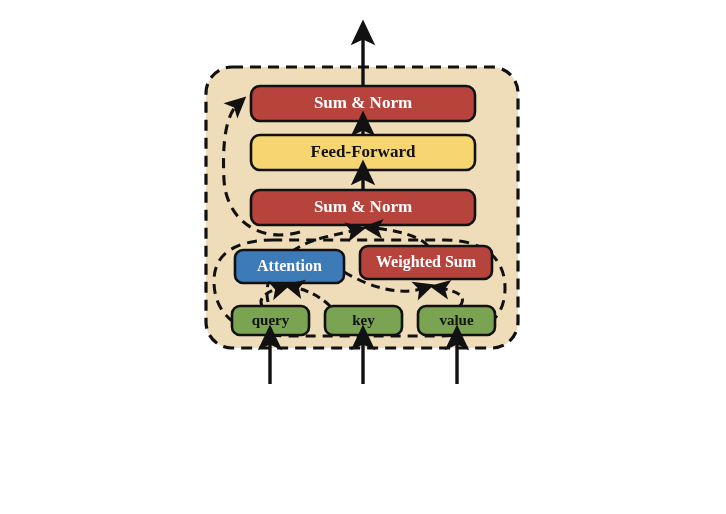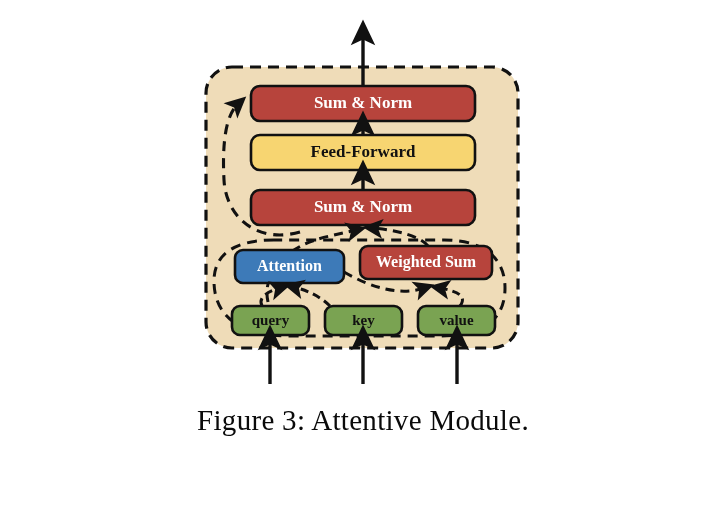--- a/index.html
+++ b/index.html
@@ -135,15 +135,14 @@
     <g>
       <rect x="418" y="306" width="77" height="29" rx="8" ry="8" fill="#7aa352" stroke="#111111" stroke-width="2.6"></rect>
       <text class="node-label label-sm label-black" x="456.5" y="321.5">value</text>
     </g>
 
     <line x1="270" y1="384" x2="270" y2="338" stroke="#111111" stroke-width="3.4" marker-end="url(#arrowSolid)"></line>
     <line x1="363" y1="384" x2="363" y2="338" stroke="#111111" stroke-width="3.4" marker-end="url(#arrowSolid)"></line>
     <line x1="457" y1="384" x2="457" y2="338" stroke="#111111" stroke-width="3.4" marker-end="url(#arrowSolid)"></line>
   </svg>
 
-  <div id="caption">Figure 3:  Attentive Module.</div>
 
 </div>
 
 </body></html>

